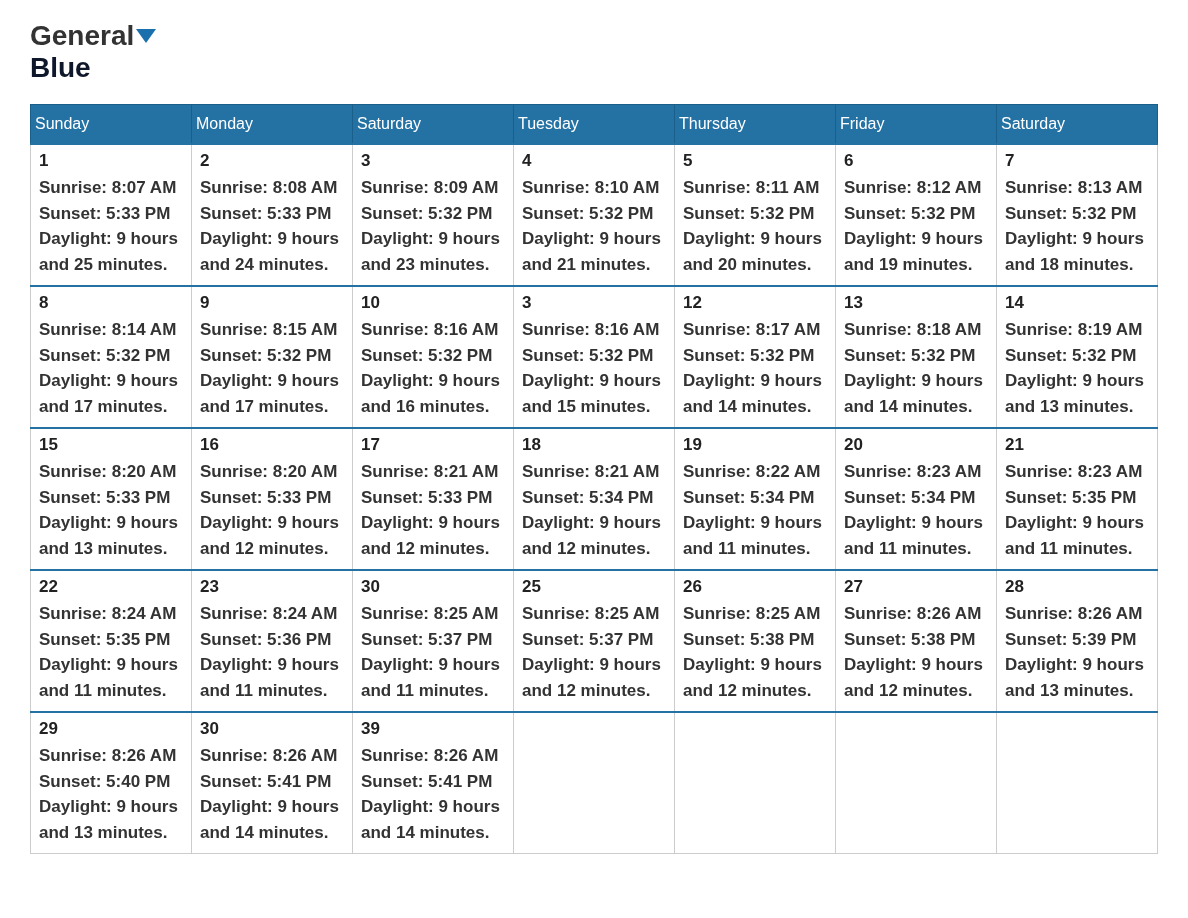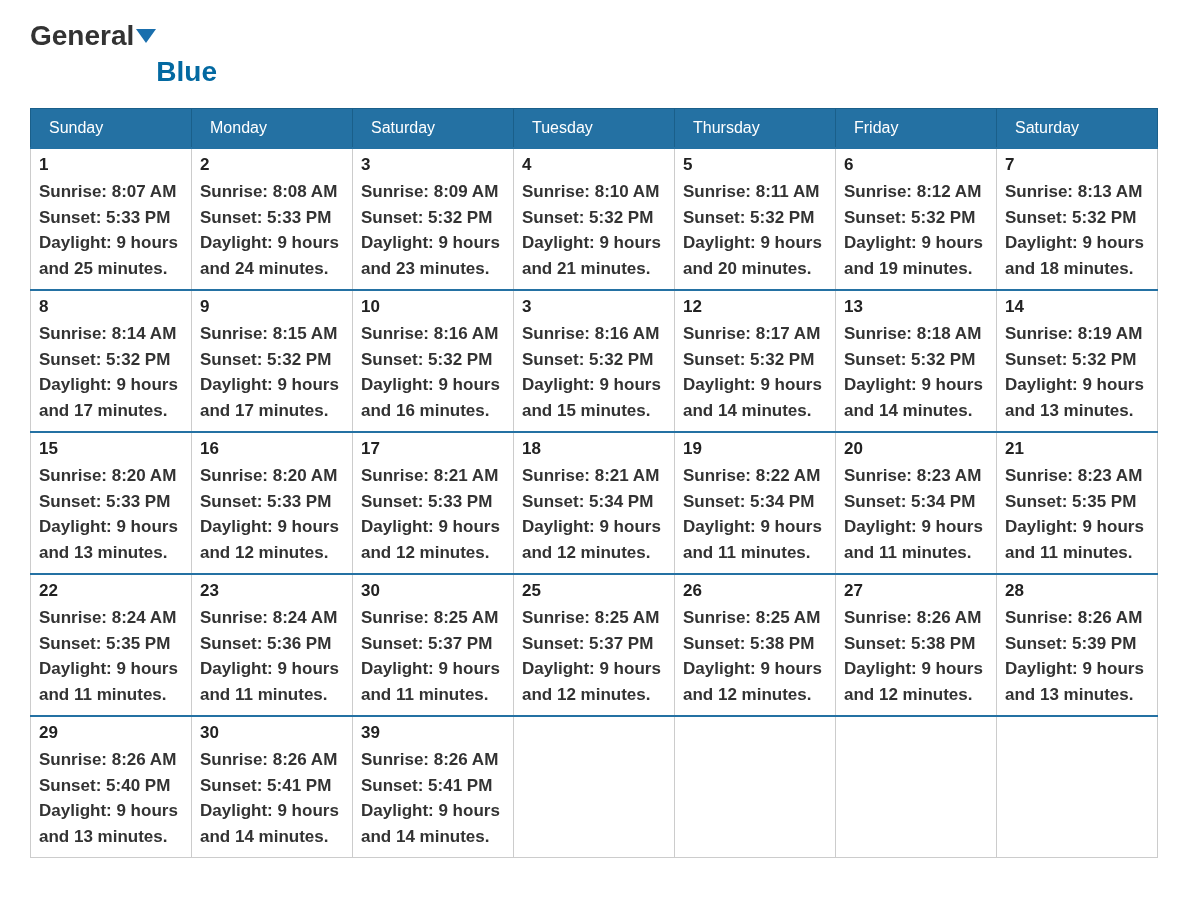--- a/index.html
+++ b/index.html
@@ -11,33 +11,32 @@
       min-height: 918px;
     }
     .header {
       display: flex;
       justify-content: space-between;
       align-items: flex-start;
       margin-bottom: 20px;
     }
     .logo {
       display: flex;
-      flex-direction: row;
+      flex-direction: column;
       align-items: flex-start;
     }
     .logo-general {
       font-size: 28px;
       font-weight: bold;
       color: #333;
     }
     .logo-blue {
       font-size: 28px;
       font-weight: bold;
-      color: #0369a1;
-      margin-top: 36px;
+      color: #0f172a;
     }
     .logo-triangle {
       display: inline-block;
       width: 0;
       height: 0;
       border-left: 10px solid transparent;
       border-right: 10px solid transparent;
       border-top: 14px solid #1a6fad;
       margin-left: 2px;
       vertical-align: middle;
@@ -63,21 +62,21 @@
     .calendar {
       width: 100%;
       border-collapse: collapse;
       table-layout: fixed;
     }
     .calendar thead th {
       background-color: #2471a3;
       color: #fff;
       font-size: 16px;
       font-weight: normal;
-      padding: 10px 18px;
+      padding: 10px 4px;
       text-align: left;
       border: 1px solid #1a5f8a;
     }
     .calendar tbody td {
       vertical-align: top;
       padding: 6px 8px 8px 8px;
       border: 1px solid #ccc;
       border-top: 2px solid #2471a3;
       font-size: 13px;
       color: #333;

